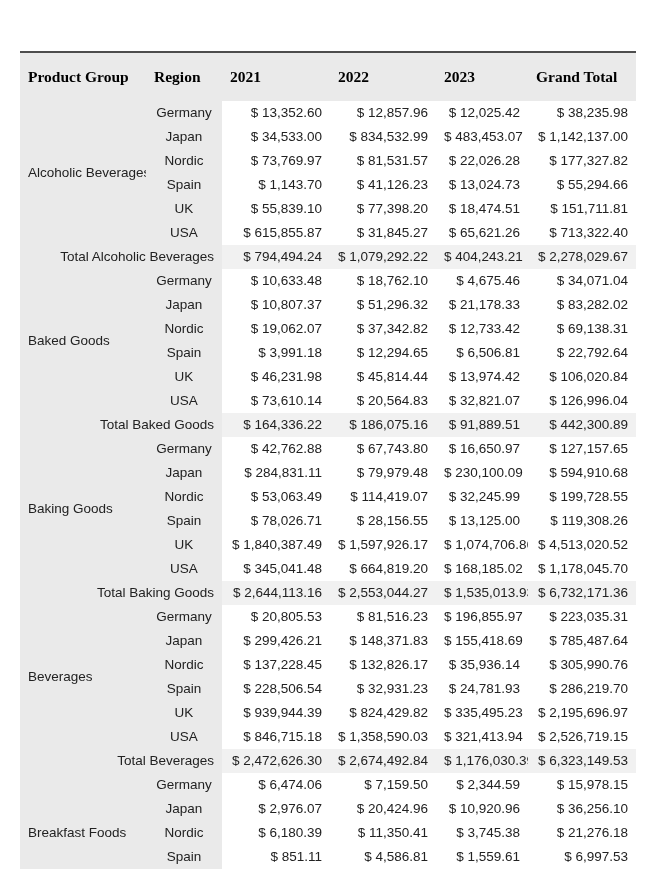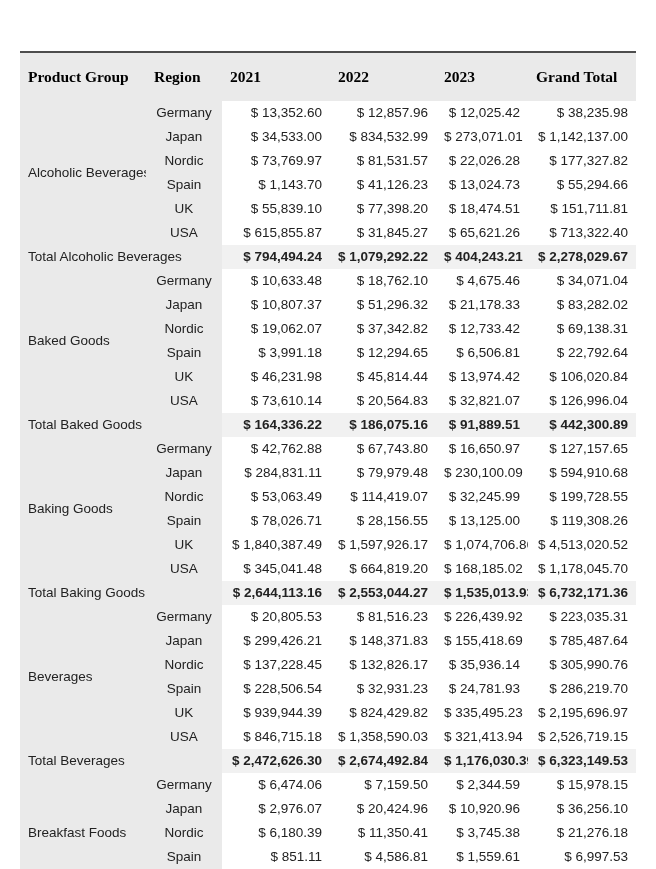--- a/index.html
+++ b/index.html
@@ -64,25 +64,24 @@
   td.region-cell {
     background: var(--side-bg, #eaeaea);
     text-align: center;
   }
   td.value-cell {
     background: #ffffff;
     text-align: right;
   }
   tr.total-row td.total-label-cell {
     background: var(--side-bg, #eaeaea);
-    text-align: left;
+    text-align: right;
   }
   tr.total-row td.value-cell {
     background: var(--total-bg, #f1f1f1);
-    font-weight: bold;
   }
 </style>
 </head>
 <body>
 
 <div class="table-wrap">
   <table class="pivot">
     <colgroup>
       <col class="c-product">
       <col class="c-region">
@@ -107,21 +106,21 @@
           <td class="region-cell">Germany</td>
           <td class="value-cell">$ 13,352.60</td>
           <td class="value-cell">$ 12,857.96</td>
           <td class="value-cell">$ 12,025.42</td>
           <td class="value-cell">$ 38,235.98</td>
         </tr>
         <tr>
           <td class="region-cell">Japan</td>
           <td class="value-cell">$ 34,533.00</td>
           <td class="value-cell">$ 834,532.99</td>
-          <td class="value-cell">$ 273,071.01</td>
+          <td class="value-cell">$ 483,453.07</td>
           <td class="value-cell">$ 1,142,137.00</td>
         </tr>
         <tr>
           <td class="region-cell">Nordic</td>
           <td class="value-cell">$ 73,769.97</td>
           <td class="value-cell">$ 81,531.57</td>
           <td class="value-cell">$ 22,026.28</td>
           <td class="value-cell">$ 177,327.82</td>
         </tr>
         <tr>
@@ -250,21 +249,21 @@
           <td class="value-cell">$ 2,644,113.16</td>
           <td class="value-cell">$ 2,553,044.27</td>
           <td class="value-cell">$ 1,535,013.93</td>
           <td class="value-cell">$ 6,732,171.36</td>
         </tr>
         <tr>
           <td class="group-cell" rowspan="6">Beverages</td>
           <td class="region-cell">Germany</td>
           <td class="value-cell">$ 20,805.53</td>
           <td class="value-cell">$ 81,516.23</td>
-          <td class="value-cell">$ 226,439.92</td>
+          <td class="value-cell">$ 196,855.97</td>
           <td class="value-cell">$ 223,035.31</td>
         </tr>
         <tr>
           <td class="region-cell">Japan</td>
           <td class="value-cell">$ 299,426.21</td>
           <td class="value-cell">$ 148,371.83</td>
           <td class="value-cell">$ 155,418.69</td>
           <td class="value-cell">$ 785,487.64</td>
         </tr>
         <tr>

